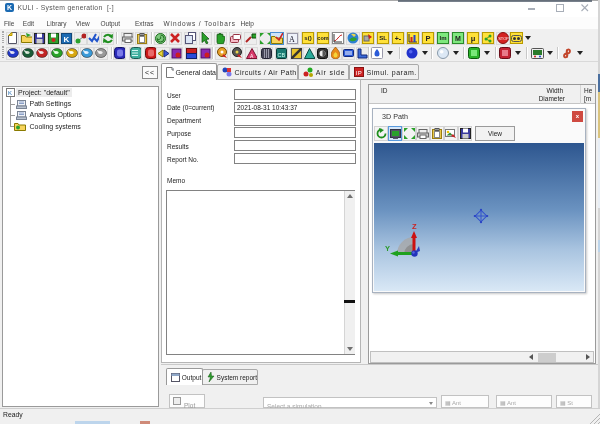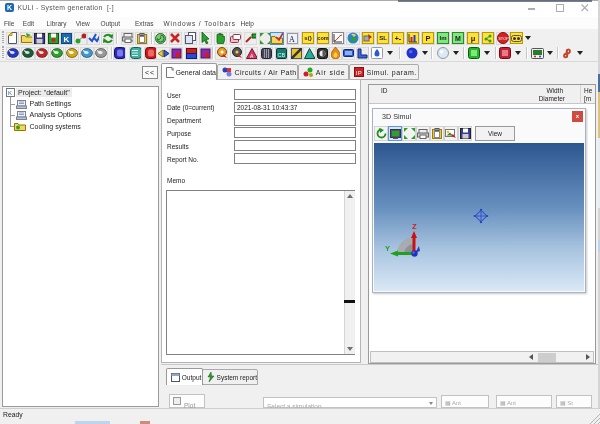--- a/index.html
+++ b/index.html
@@ -569,21 +569,21 @@
 <div class="abs" style="left:580px;top:85px;width:1px;height:19px;background:#d5d5d5"></div>
 <div class="lbl" style="left:584px;top:87px;color:#222">He</div>
 <div class="lbl" style="left:584px;top:95px;color:#222">[m</div>
 
 <div class="abs" style="left:370px;top:351px;width:224px;height:12px;background:#f1f1f1;border:1px solid #c0c0c0"></div>
 <div class="abs" style="left:529px;top:354px;width:0;height:0;border-top:3px solid transparent;border-bottom:3px solid transparent;border-right:4px solid #555"></div>
 <div class="abs" style="left:538px;top:352.5px;width:18px;height:9px;background:#cdcdcd"></div>
 <div class="abs" style="left:586px;top:354px;width:0;height:0;border-top:3px solid transparent;border-bottom:3px solid transparent;border-left:4px solid #555"></div>
 
 <div class="abs" style="left:372px;top:108px;width:214px;height:185px;background:#fafafa;border:1px solid #a8b2c0;box-shadow:1px 1px 2px rgba(0,0,0,.22)"></div>
-<div class="abs" style="left:382px;top:111.5px;font-size:7.2px;color:#333">3D Simul</div>
+<div class="abs" style="left:382px;top:111.5px;font-size:7.2px;color:#333">3D Path</div>
 <div class="abs" style="left:572px;top:111px;width:11px;height:11px;background:#cf4a41;color:#fff;font-size:6px;font-weight:bold;text-align:center;line-height:11px">x</div>
 <div id="vtb">
     <div class="abs" style="left:374px;top:126px;width:14px;height:15px;display:flex;align-items:center;justify-content:center;background:#f3f3f3;border:1px solid #d2d2d2;">
       <svg width="11" height="11">
         <path d="M5.5 1.5 A4 4 0 1 0 9.5 5.5" fill="none" stroke="#1f8f1f" stroke-width="1.8"></path>
         <path d="M3 0 L8 2 L4 5 Z" fill="#1f8f1f"></path>
       </svg>
     </div>
     <div class="abs" style="left:388px;top:126px;width:14px;height:15px;display:flex;align-items:center;justify-content:center;background:#d5e6f8;border:1px solid #5a9add;">
       <svg width="11" height="10">

